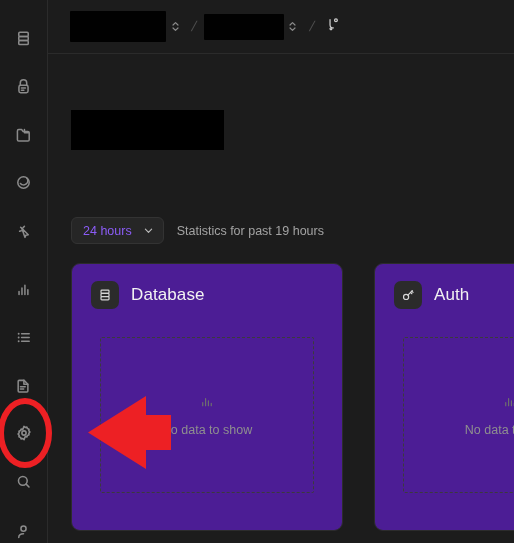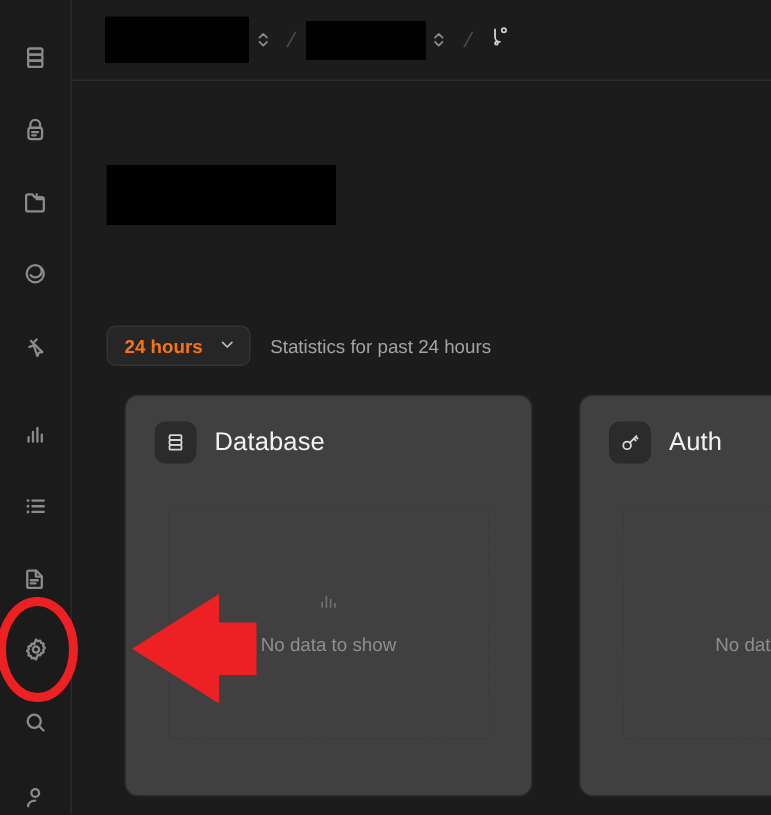--- a/index.html
+++ b/index.html
@@ -100,33 +100,32 @@
   }
   #range-btn {
     display: flex; align-items: center; gap: 11px;
     background: #262626;
     border: 1px solid #333333;
     border-radius: 6px;
     height: 27px;
     padding: 0 9px 0 11px;
     cursor: pointer;
   }
-  #range-label { color: #f97316; font-size: 12.5px; font-weight: bold; }
+  #range-label { color: #8b5cf6; font-size: 12.5px; font-weight: normal; }
   #range-caption { color: #a3a3a3; font-size: 12.5px; }
 
   
   .card {
     position: absolute;
     top: 209px;
     height: 268px;
-    background: #404040;
+    background: #4c1d95;
     border: 1px solid #2c2c2c;
     border-radius: 9px;
     overflow: hidden;
-    margin-left: 12px;
   }
   #card-database { left: 23px; width: 272px; }
   #card-auth { left: 326px; width: 272px; }
 
   .card-head {
     display: flex; align-items: center; gap: 12px;
     padding: 17px 0 0 19px;
   }
   .card-badge {
     width: 28px; height: 28px;
@@ -346,21 +345,21 @@
 
     <div id="range-row">
       <div id="range-btn">
         <span id="range-label">24 hours</span>
         <span>
           <svg width="11" height="11" viewBox="0 0 12 12">
             <path d="M2.6 4.6 6 8l3.4-3.4" stroke="#bdbdbd" stroke-width="1.25" fill="none" stroke-linecap="round" stroke-linejoin="round"></path>
           </svg>
         </span>
       </div>
-      <span id="range-caption">Statistics for past 24 hours</span>
+      <span id="range-caption">Statistics for past 19 hours</span>
     </div>
 
     <section class="card" id="card-database">
       <div class="card-head">
         <span class="card-badge">
           <svg width="16" height="16" viewBox="0 0 20 20">
             <g stroke="#d6d6d6" stroke-width="1.5" fill="none" stroke-linecap="round" stroke-linejoin="round">
               <rect x="5" y="3.8" width="10" height="4" rx="1.1"></rect>
               <rect x="5" y="7.9" width="10" height="4" rx="1.1"></rect>
               <rect x="5" y="12" width="10" height="4" rx="1.1"></rect>

